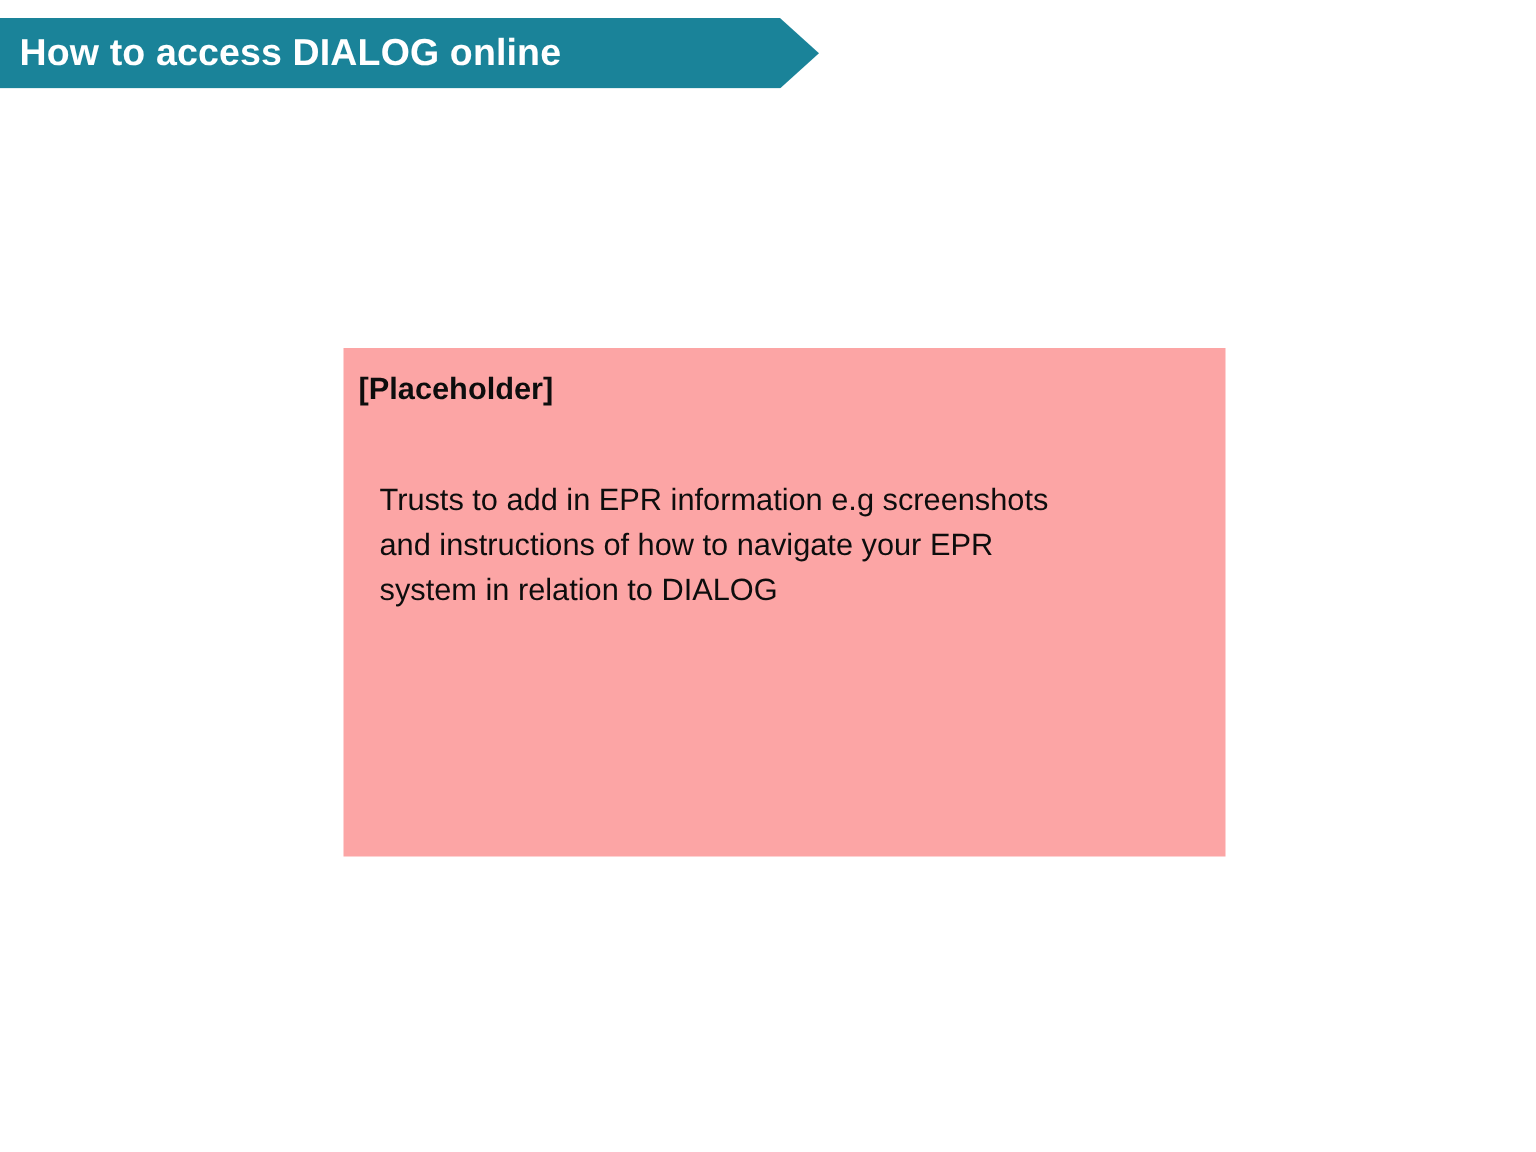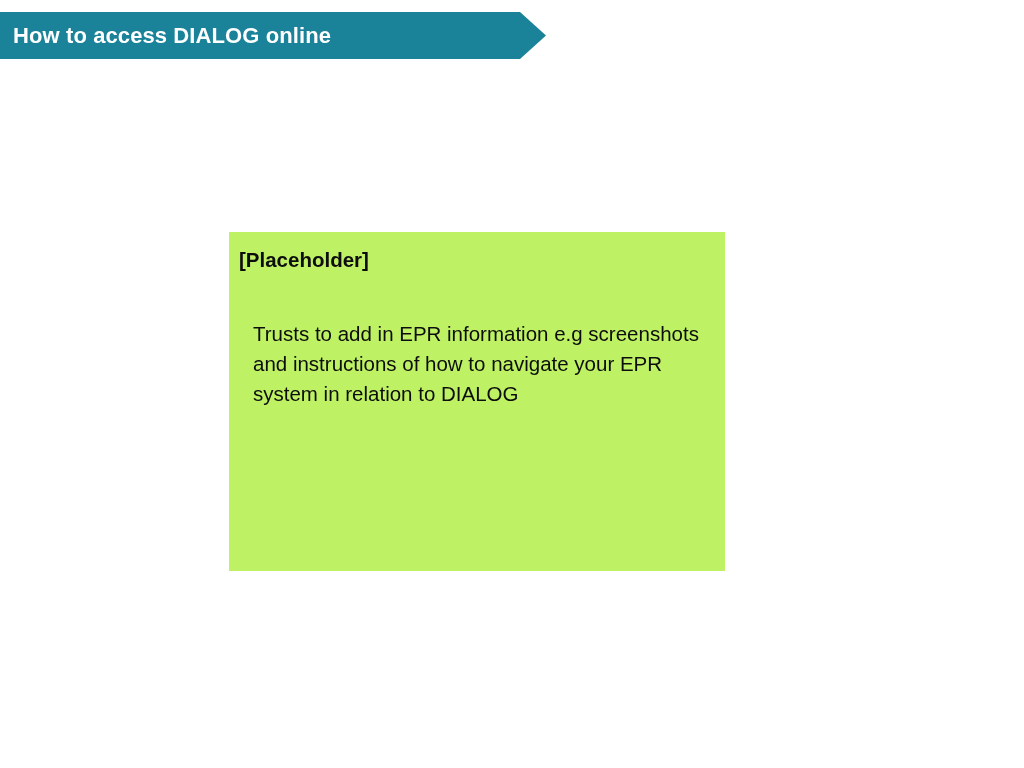--- a/index.html
+++ b/index.html
@@ -32,36 +32,36 @@
     width: 546px;
     height: 47px;
     background: #1a8399;
     -webkit-clip-path: polygon(0 0, 520px 0, 546px 50%, 520px 100%, 0 100%);
     clip-path: polygon(0 0, 520px 0, 546px 50%, 520px 100%, 0 100%);
     display: flex;
     align-items: center;
   }
   #title-banner-text {
     color: #ffffff;
-    font-size: 22px;
+    font-size: 25px;
     font-weight: bold;
     line-height: 1;
     letter-spacing: 0.1px;
     padding-left: 13px;
     white-space: nowrap;
   }
 
   
   #content-box {
     position: absolute;
     left: 229px;
     top: 232px;
-    width: 496px;
+    width: 588px;
     height: 339px;
-    background: #bef264;
+    background: #fca5a5;
     box-sizing: border-box;
     padding: 13px 12px 12px 10px;
   }
   #content-heading {
     color: #0d0d0d;
     font-size: 20.5px;
     font-weight: bold;
     line-height: 30px;
     margin: 0;
     white-space: nowrap;

